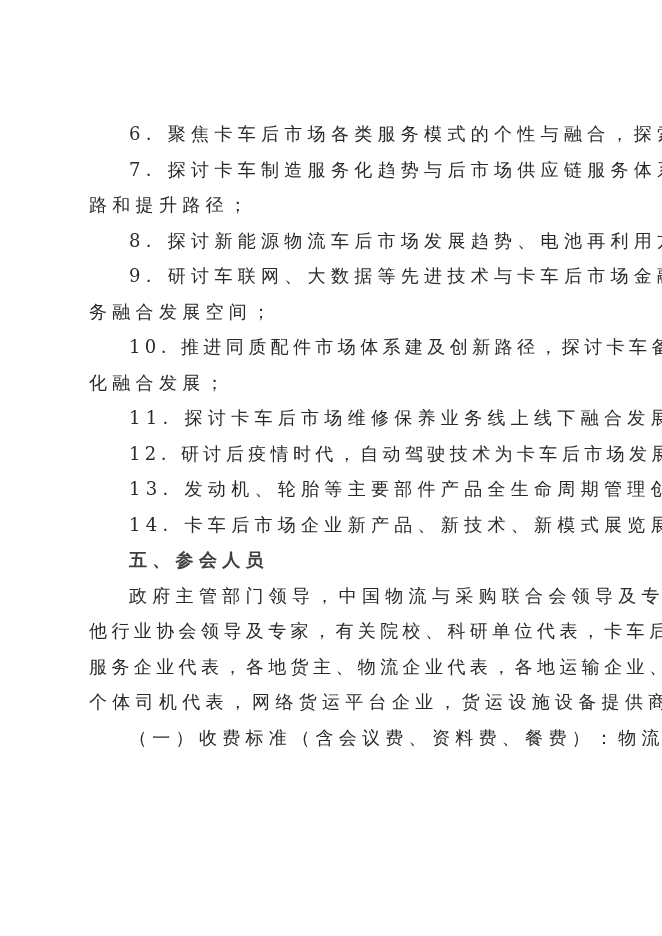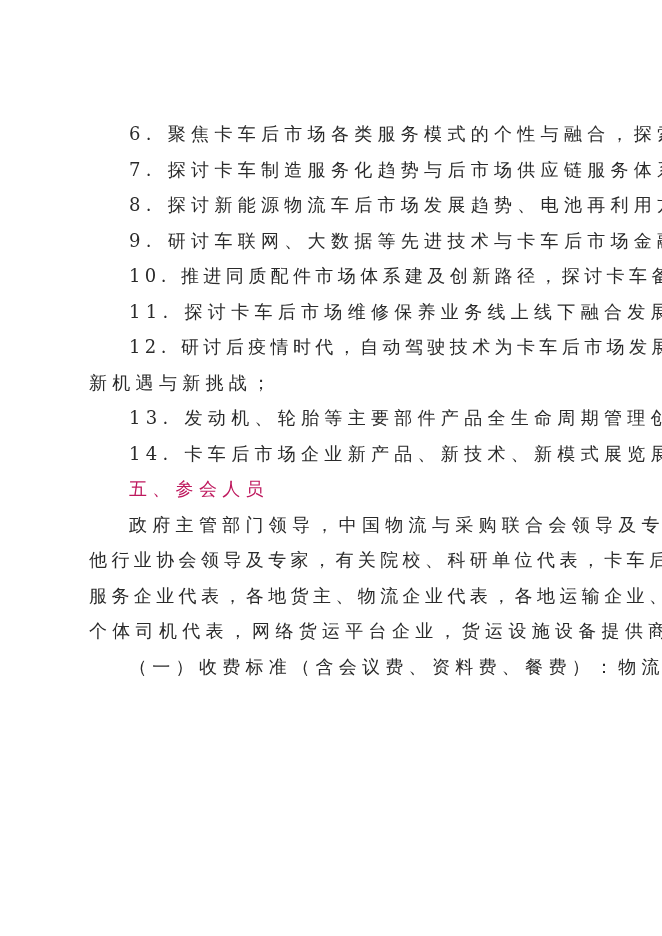--- a/index.html
+++ b/index.html
@@ -1,41 +1,43 @@
 <!DOCTYPE html>
 <html><head>
   <meta charset="utf-8">
   <style>
     html, body { margin: 0; padding: 0; background: #ffffff; }
     body { width: 662px; height: 936px; position: relative; overflow: hidden;
            font-family: "DejaVu Serif", "Liberation Serif", serif; color: #2a2a2a; }
     .page { position: absolute; left: 89px; top: 116px; width: 472px; }
     .line { height: 35.5px; line-height: 35.5px; font-size: 18px; letter-spacing: 5.3px; white-space: nowrap; }
     .indent { padding-left: 40px; }
-    .bold { font-weight: normal; color: #be185d; }
+    .bold { font-weight: bold; color: #404040; }
     .tight { letter-spacing: 4.4px; }
   </style>
 </head>
 <body>
 
 <div class="page">
   <div class="line indent">6. 聚焦卡车后市场各类服务模式的个性与融合，探索新增长</div>
 
   <div class="line indent">7. 探讨卡车制造服务化趋势与后市场供应链服务体系构建思</div>
+  <div class="line">路和提升路径；</div>
 
   <div class="line indent">8. 探讨新能源物流车后市场发展趋势、电池再利用方案等；</div>
 
   <div class="line indent">9. 研讨车联网、大数据等先进技术与卡车后市场金融保险业</div>
+  <div class="line">务融合发展空间；</div>
 
   <div class="line indent tight">10. 推进同质配件市场体系建及创新路径，探讨卡车备件标准</div>
+  <div class="line">化融合发展；</div>
 
   <div class="line indent">11.  探讨卡车后市场维修保养业务线上线下融合发展趋势；</div>
 
   <div class="line indent tight">12. 研讨后疫情时代，自动驾驶技术为卡车后市场发展带来的</div>
-  <div class="line">新机遇与新挑战；</div>
 
   <div class="line indent">13. 发动机、轮胎等主要部件产品全生命周期管理创新思路；</div>
 
   <div class="line indent">14. 卡车后市场企业新产品、新技术、新模式展览展示。</div>
 
   <div class="line indent bold">五、参会人员</div>
   <div class="line indent">政府主管部门领导，中国物流与采购联合会领导及专家，其</div>
   <div class="line tight">他行业协会领导及专家，有关院校、科研单位代表，卡车后市场</div>
   <div class="line tight">服务企业代表，各地货主、物流企业代表，各地运输企业、车队、</div>
   <div class="line">个体司机代表，网络货运平台企业，货运设施设备提供商等。</div>

